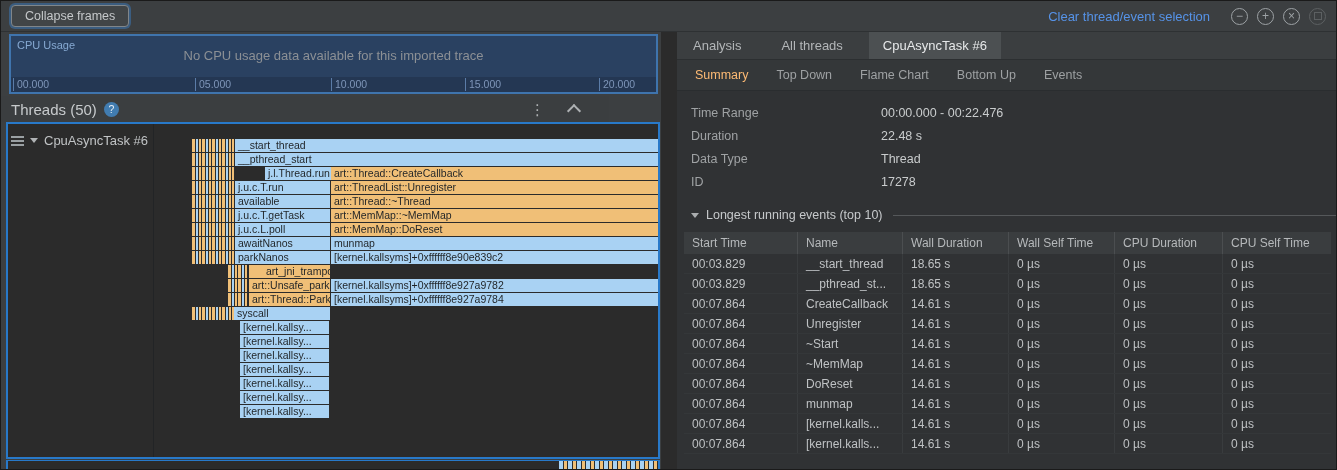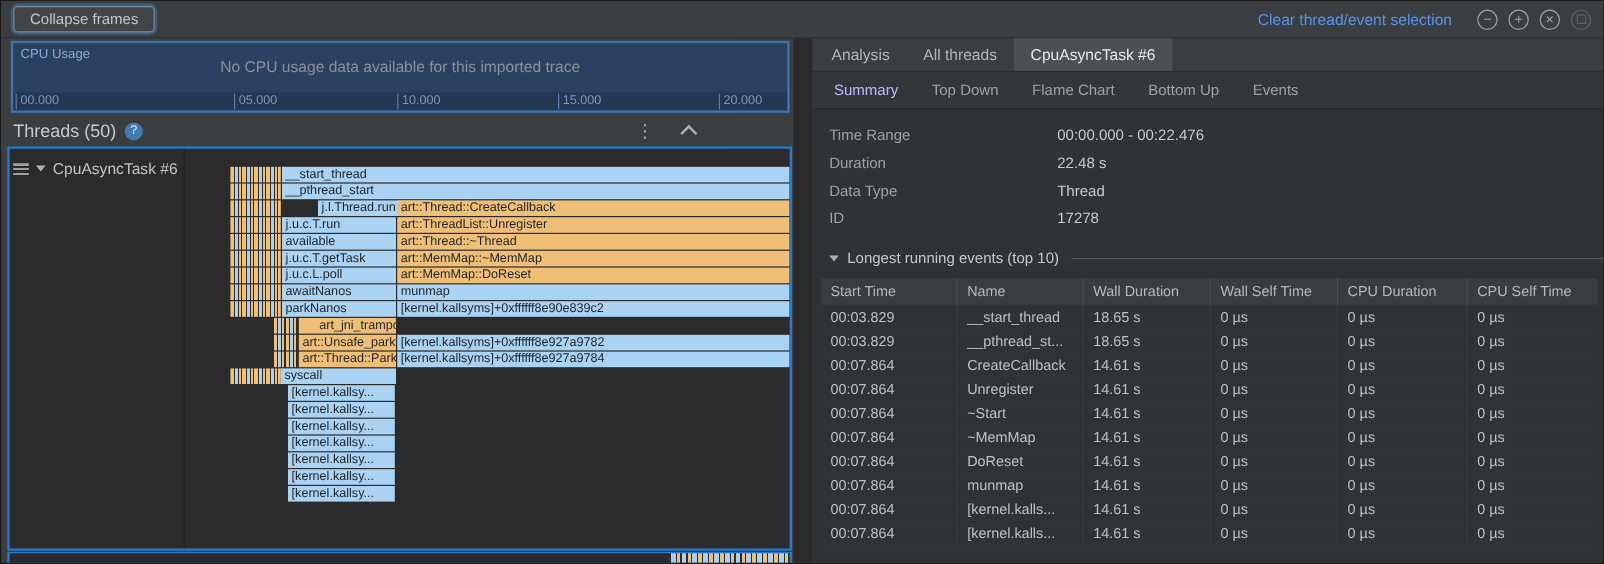--- a/index.html
+++ b/index.html
@@ -58,26 +58,26 @@
 
   .track2{position:absolute;top:428px;left:5px;width:654px;height:11px;
           border:2px solid var(--accent,#2879c9);border-top-width:1px;background:#2b2b2b;box-sizing:border-box;}
   .mini{position:absolute;right:1px;top:0;bottom:0;width:98px;
         background:repeating-linear-gradient(90deg,#a9d2f3 0 4px,#2b2b2b 4px 5px,#f0bf77 5px 8px,#2b2b2b 8px 9px);}
 
   .splitter{position:absolute;left:660px;width:16px;top:31px;bottom:0;background:#2b2b2b;cursor:col-resize;}
 
   
   .right-panel{position:absolute;left:676px;right:0;top:31px;bottom:0;background:#303234;}
-  .tabs{height:27px;background:#3b3e40;display:flex;align-items:stretch;border-bottom:1px solid #2c2f31;padding-left:2px;}
+  .tabs{height:27px;background:#3b3e40;display:flex;align-items:stretch;border-bottom:1px solid #2c2f31;padding-left:2px;gap:12px;}
   .tab{display:flex;align-items:center;padding:0 14px;font-size:13px;color:#b3b6b8;cursor:pointer;}
   .tab.active{background:#4c5052;color:#e6e8e9;}
   .subtabs{height:30px;background:#343739;display:flex;align-items:center;border-bottom:1px solid #2a2d2f;padding-left:4px;}
   .subtab{padding:0 14px;font-size:12.5px;color:#9ea1a3;height:100%;display:flex;align-items:center;cursor:pointer;}
-  .subtab.active{color:#c4b5fd;}
+  .subtab.active{color:#fdba74;}
   .summary{padding:10px 0 0 14px;}
   .sumrow{display:flex;height:23px;align-items:center;font-size:12.5px;}
   .sumlabel{width:190px;color:#9fa2a4;}
   .sumvalue{color:#c9cccd;}
   .events-head{display:flex;align-items:center;margin:15px 0 10px 14px;padding-right:0;}
   .tri-small{width:0;height:0;border-left:4px solid transparent;border-right:4px solid transparent;
              border-top:5px solid #aaadaf;}
   .events-title{font-size:12.5px;color:#c6c9cb;margin-left:7px;}
   .events-rule{flex:1;height:1px;background:#55585a;margin-left:10px;}
 

